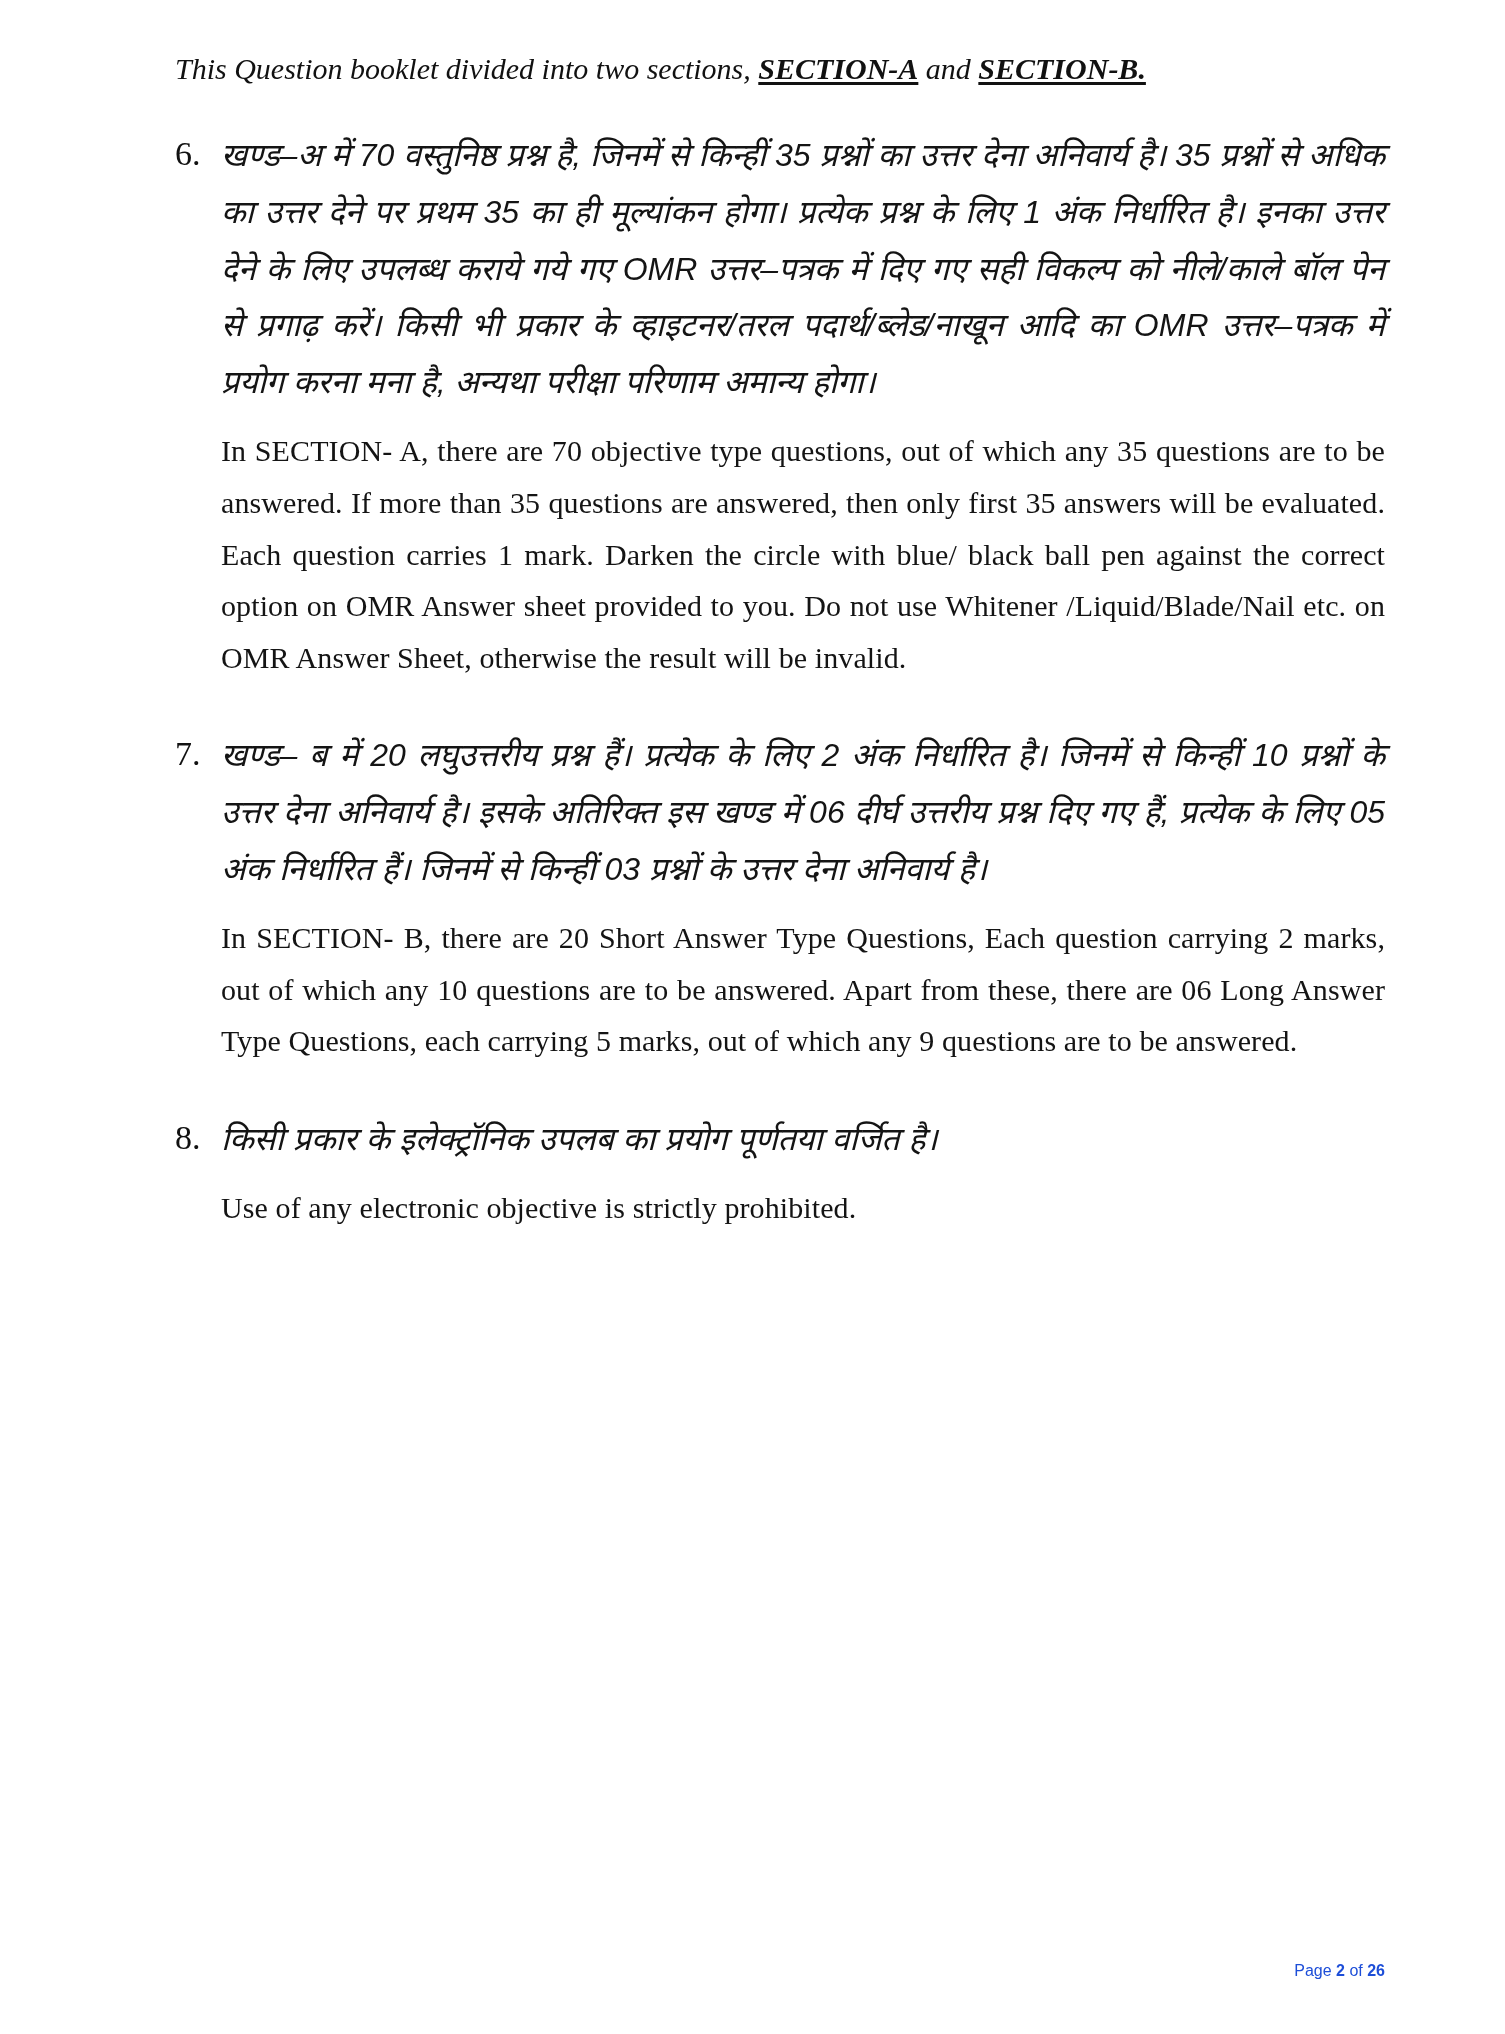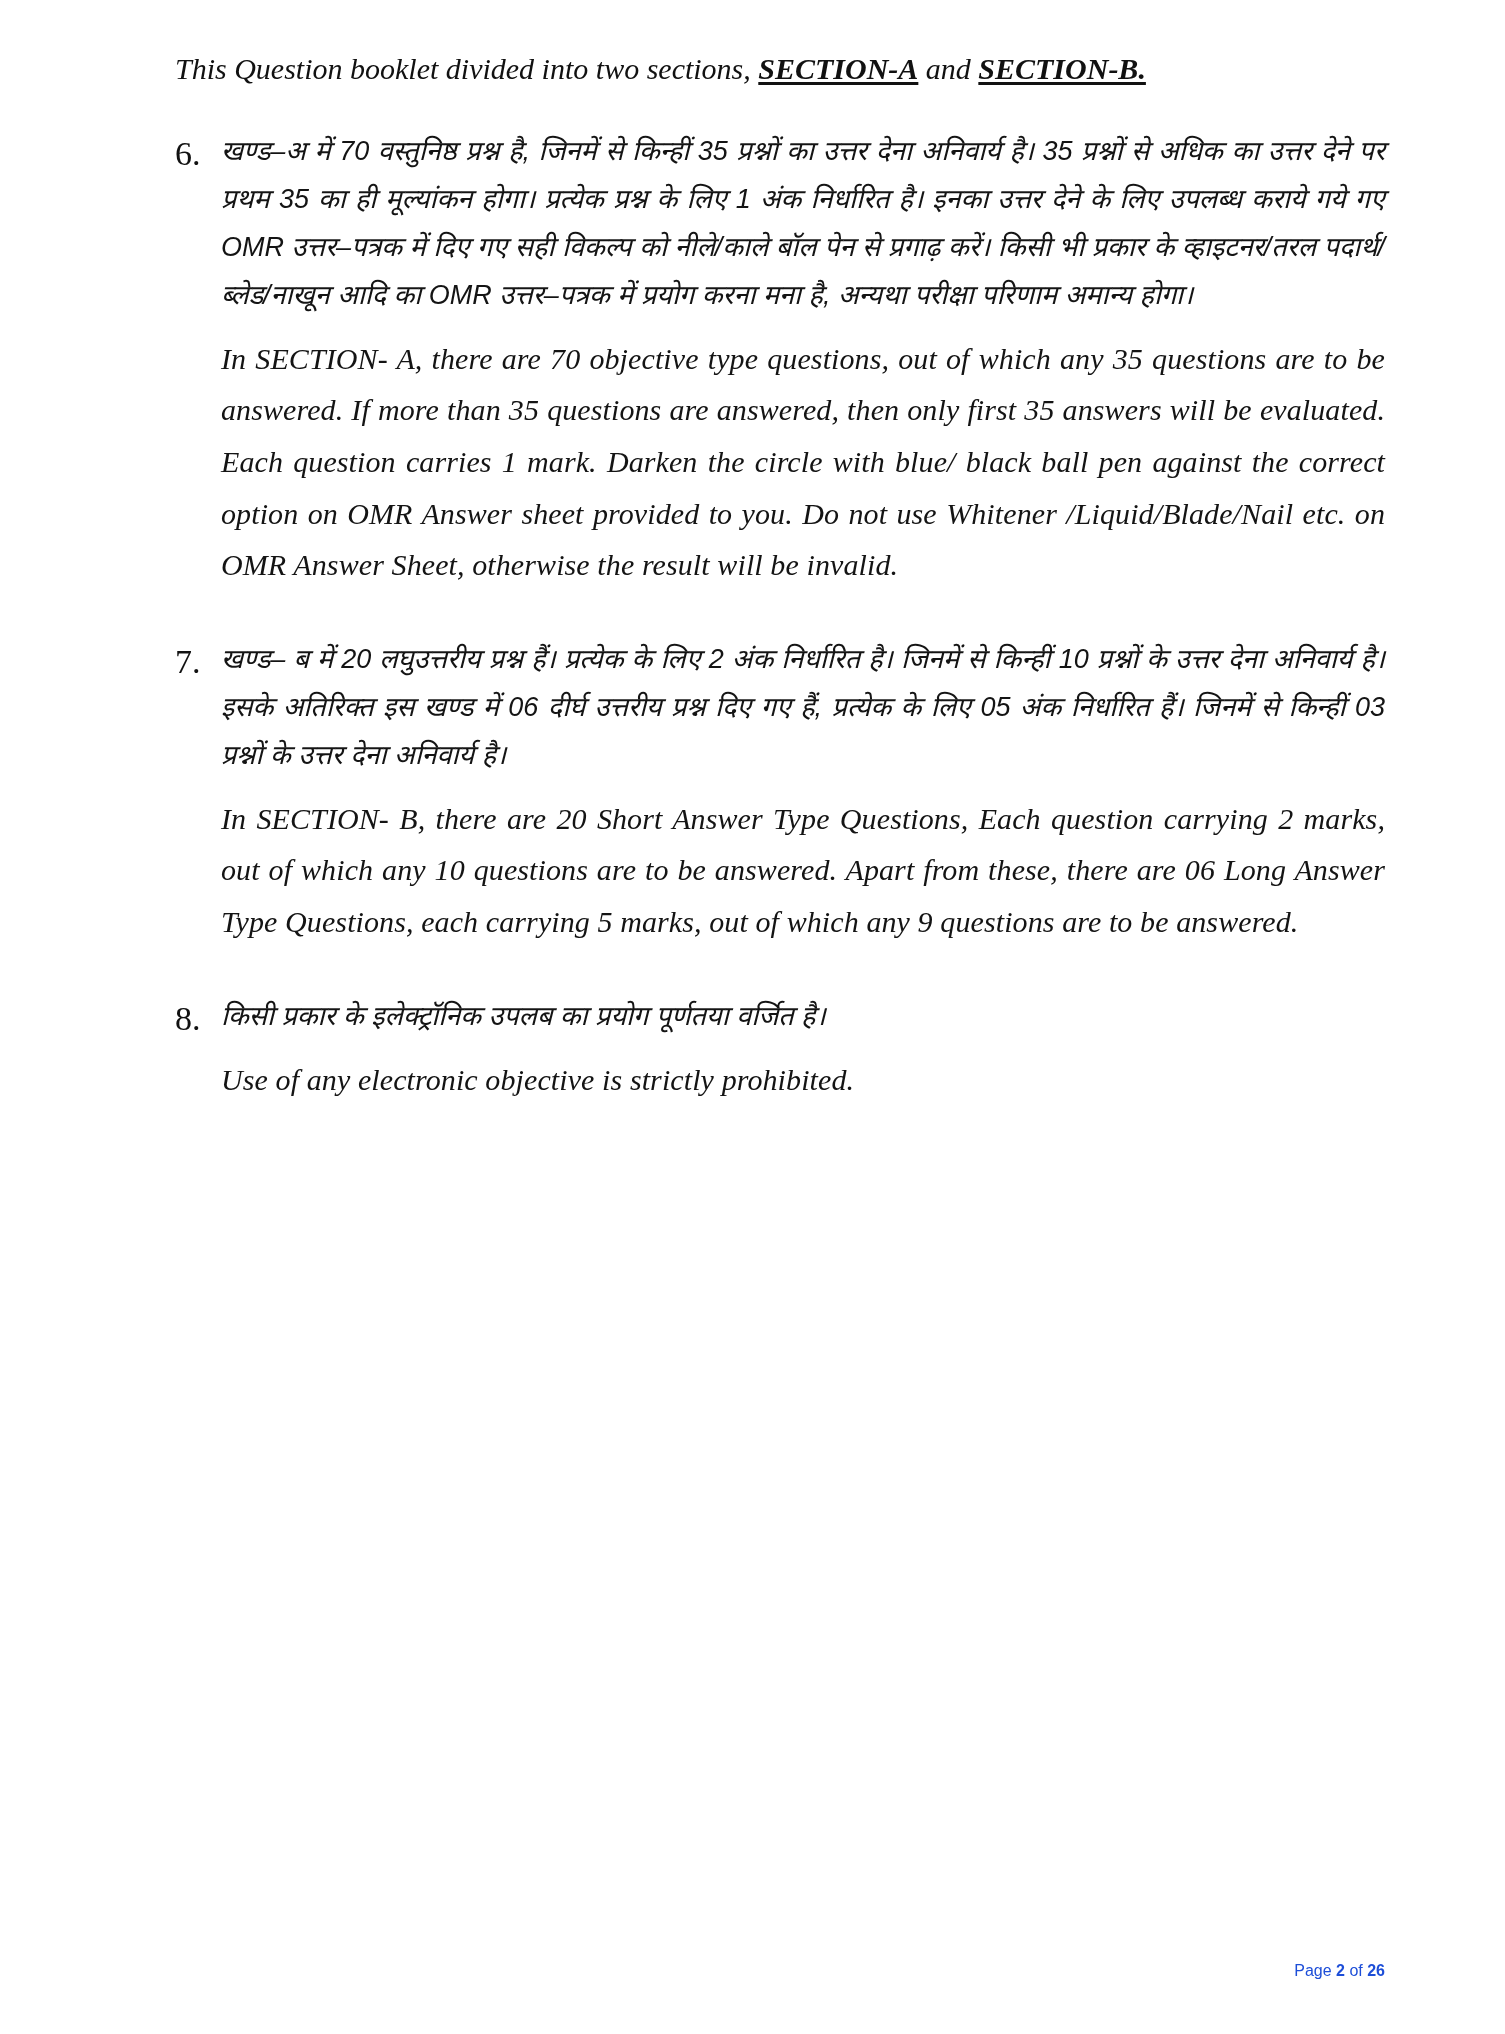--- a/index.html
+++ b/index.html
@@ -15,31 +15,30 @@
     box-sizing: border-box;
     padding: 48px 120px 0 175px;
     font-family: "Liberation Serif", "DejaVu Serif", serif;
     color: #111111;
     overflow: hidden;
   }
 
   
   .eng {
     font-family: "Liberation Serif", "DejaVu Serif", serif;
-    font-style: italic;
     font-size: 30px;
     line-height: 1.72;
     text-align: justify;
     color: #141414;
     letter-spacing: 0.1px;
   }
   .hin {
     font-family: "Liberation Sans", "DejaVu Sans", sans-serif;
     font-style: italic;
-    font-size: 27px;
+    font-size: 32px;
     line-height: 1.78;
     text-align: justify;
     color: #141414;
   }
 
   
   .intro {
     font-family: "Liberation Serif", "DejaVu Serif", serif;
     font-style: italic;
     font-size: 30px;

